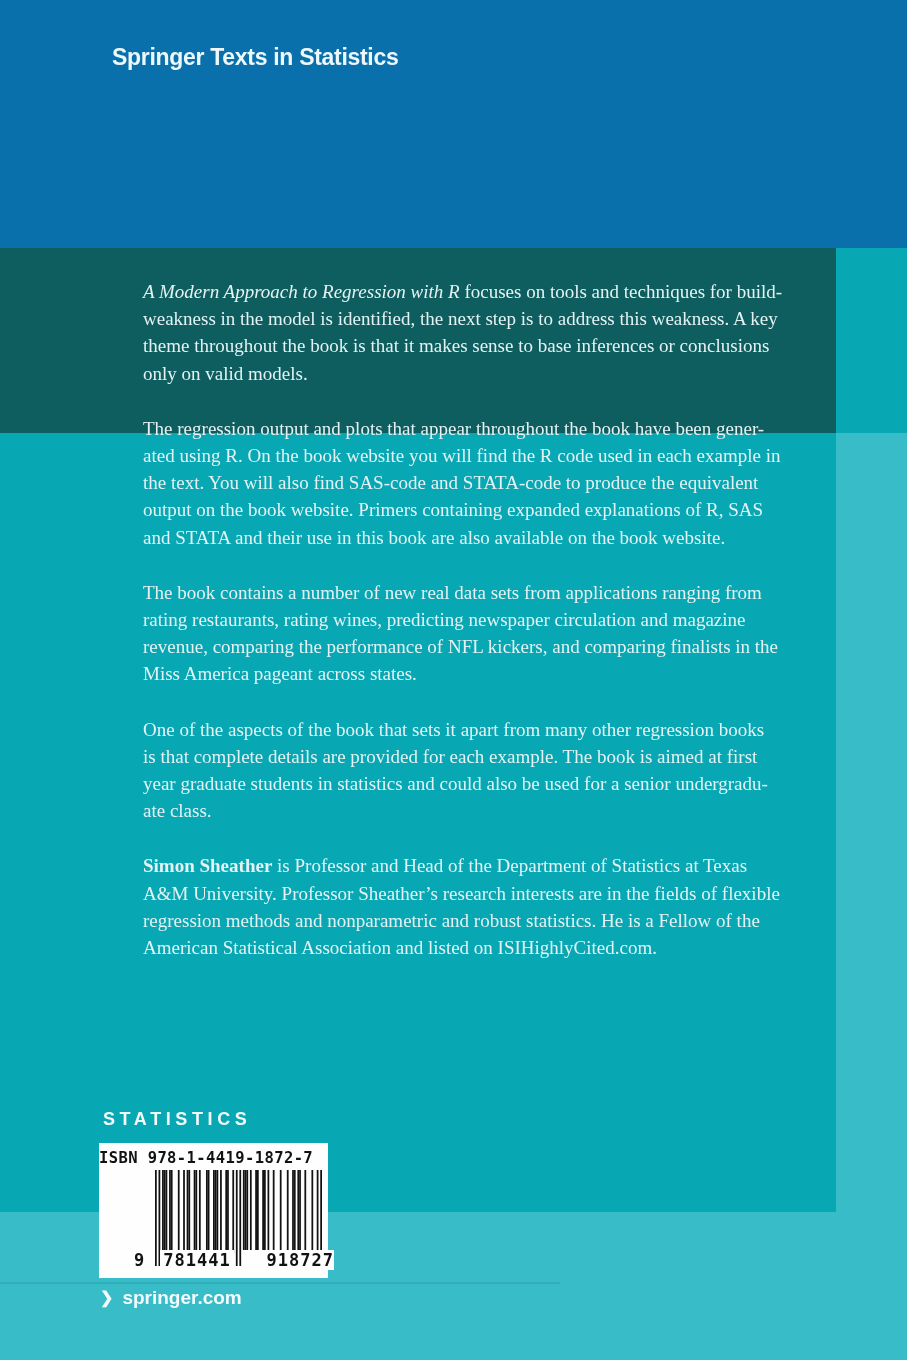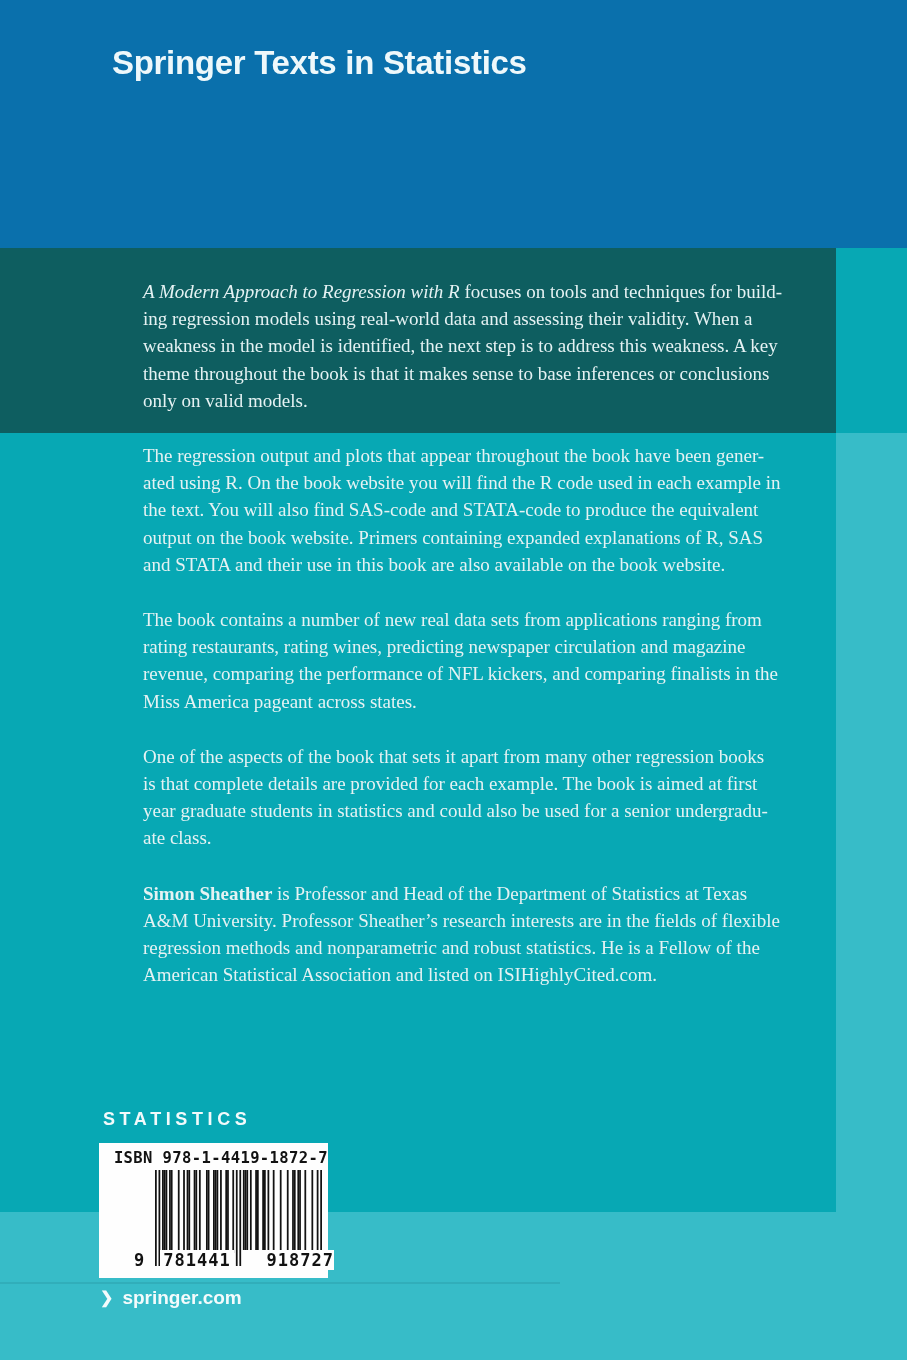--- a/index.html
+++ b/index.html
@@ -18,21 +18,21 @@
     font-family:"Liberation Sans",sans-serif;
   }
   .band-blue{position:absolute;left:0;top:0;width:907px;height:248px;background:var(--header-blue);}
   .band-dark{position:absolute;left:0;top:248px;width:836px;height:185px;background:var(--synopsis-dark);}
   .strip-mid{position:absolute;left:836px;top:248px;width:71px;height:185px;background:var(--panel-teal);}
   .main-panel{position:absolute;left:0;top:433px;width:836px;height:779px;background:var(--panel-teal);}
   .footer-divider{position:absolute;left:0;top:1282px;width:560px;height:2px;background:rgba(0,60,70,0.10);}
 
   .series-title{
     position:absolute;left:112px;top:44px;margin:0;
-    font-size:33px;font-weight:bold;letter-spacing:-0.3px;
+    font-size:23px;font-weight:bold;letter-spacing:-0.3px;
     color:var(--title-light);
   }
 
   .body-text{
     position:absolute;left:99px;top:278px;width:724px;
     font-family:"Liberation Serif",serif;
     font-size:19px;line-height:27.2px;
     color:var(--text-light);
   }
   .para{margin:0 0 28px 0;}
@@ -44,21 +44,21 @@
     position:absolute;left:103px;top:1109px;
     font-size:18px;font-weight:bold;letter-spacing:4.6px;
     color:#f2fafb;
   }
 
   .barcode-box{
     position:absolute;left:99px;top:1143px;width:229px;height:135px;
     background:#fefefe;
   }
   .isbn-line{
-    position:absolute;left:0;right:0;top:6px;text-align:right;
+    position:absolute;left:0;right:0;top:6px;text-align:left;
     font-family:"DejaVu Sans Mono","Liberation Mono",monospace;
     font-weight:bold;font-size:15.5px;letter-spacing:0.4px;color:var(--barcode-ink);
   }
   .bars-wrap{position:absolute;left:56px;top:27px;width:167px;height:96px;}
   .bars-wrap svg{display:block;width:100%;height:100%;}
   .ean-digit{
     position:absolute;top:107px;height:20px;
     font-family:"DejaVu Sans Mono","Liberation Mono",monospace;
     font-weight:bold;font-size:17px;letter-spacing:1px;
     color:var(--barcode-ink);background:#fefefe;line-height:20px;
@@ -81,21 +81,20 @@
   <div class="band-dark"></div>
   <div class="strip-mid"></div>
   <div class="main-panel"></div>
   <div class="footer-divider"></div>
 
   <h1 class="series-title">Springer Texts in Statistics</h1>
 
   <div class="body-text" id="paragraphs">
       <div class="para">
         <div class="line"><span class="seg-italic">A Modern Approach to Regression with R</span><span class="seg-regular"> focuses on tools and techniques for build-</span></div>
-        <div class="line"><span class="seg-regular">ing regression models using real-world data and assessing their validity. When a</span></div>
         <div class="line"><span class="seg-regular">weakness in the model is identified, the next step is to address this weakness. A key</span></div>
         <div class="line"><span class="seg-regular">theme throughout the book is that it makes sense to base inferences or conclusions</span></div>
         <div class="line"><span class="seg-regular">only on valid models.</span></div>
       </div>
       <div class="para">
         <div class="line"><span class="seg-regular">The regression output and plots that appear throughout the book have been gener-</span></div>
         <div class="line"><span class="seg-regular">ated using R. On the book website you will find the R code used in each example in</span></div>
         <div class="line"><span class="seg-regular">the text. You will also find SAS-code and STATA-code to produce the equivalent</span></div>
         <div class="line"><span class="seg-regular">output on the book website. Primers containing expanded explanations of R, SAS</span></div>
         <div class="line"><span class="seg-regular">and STATA and their use in this book are also available on the book website.</span></div>

